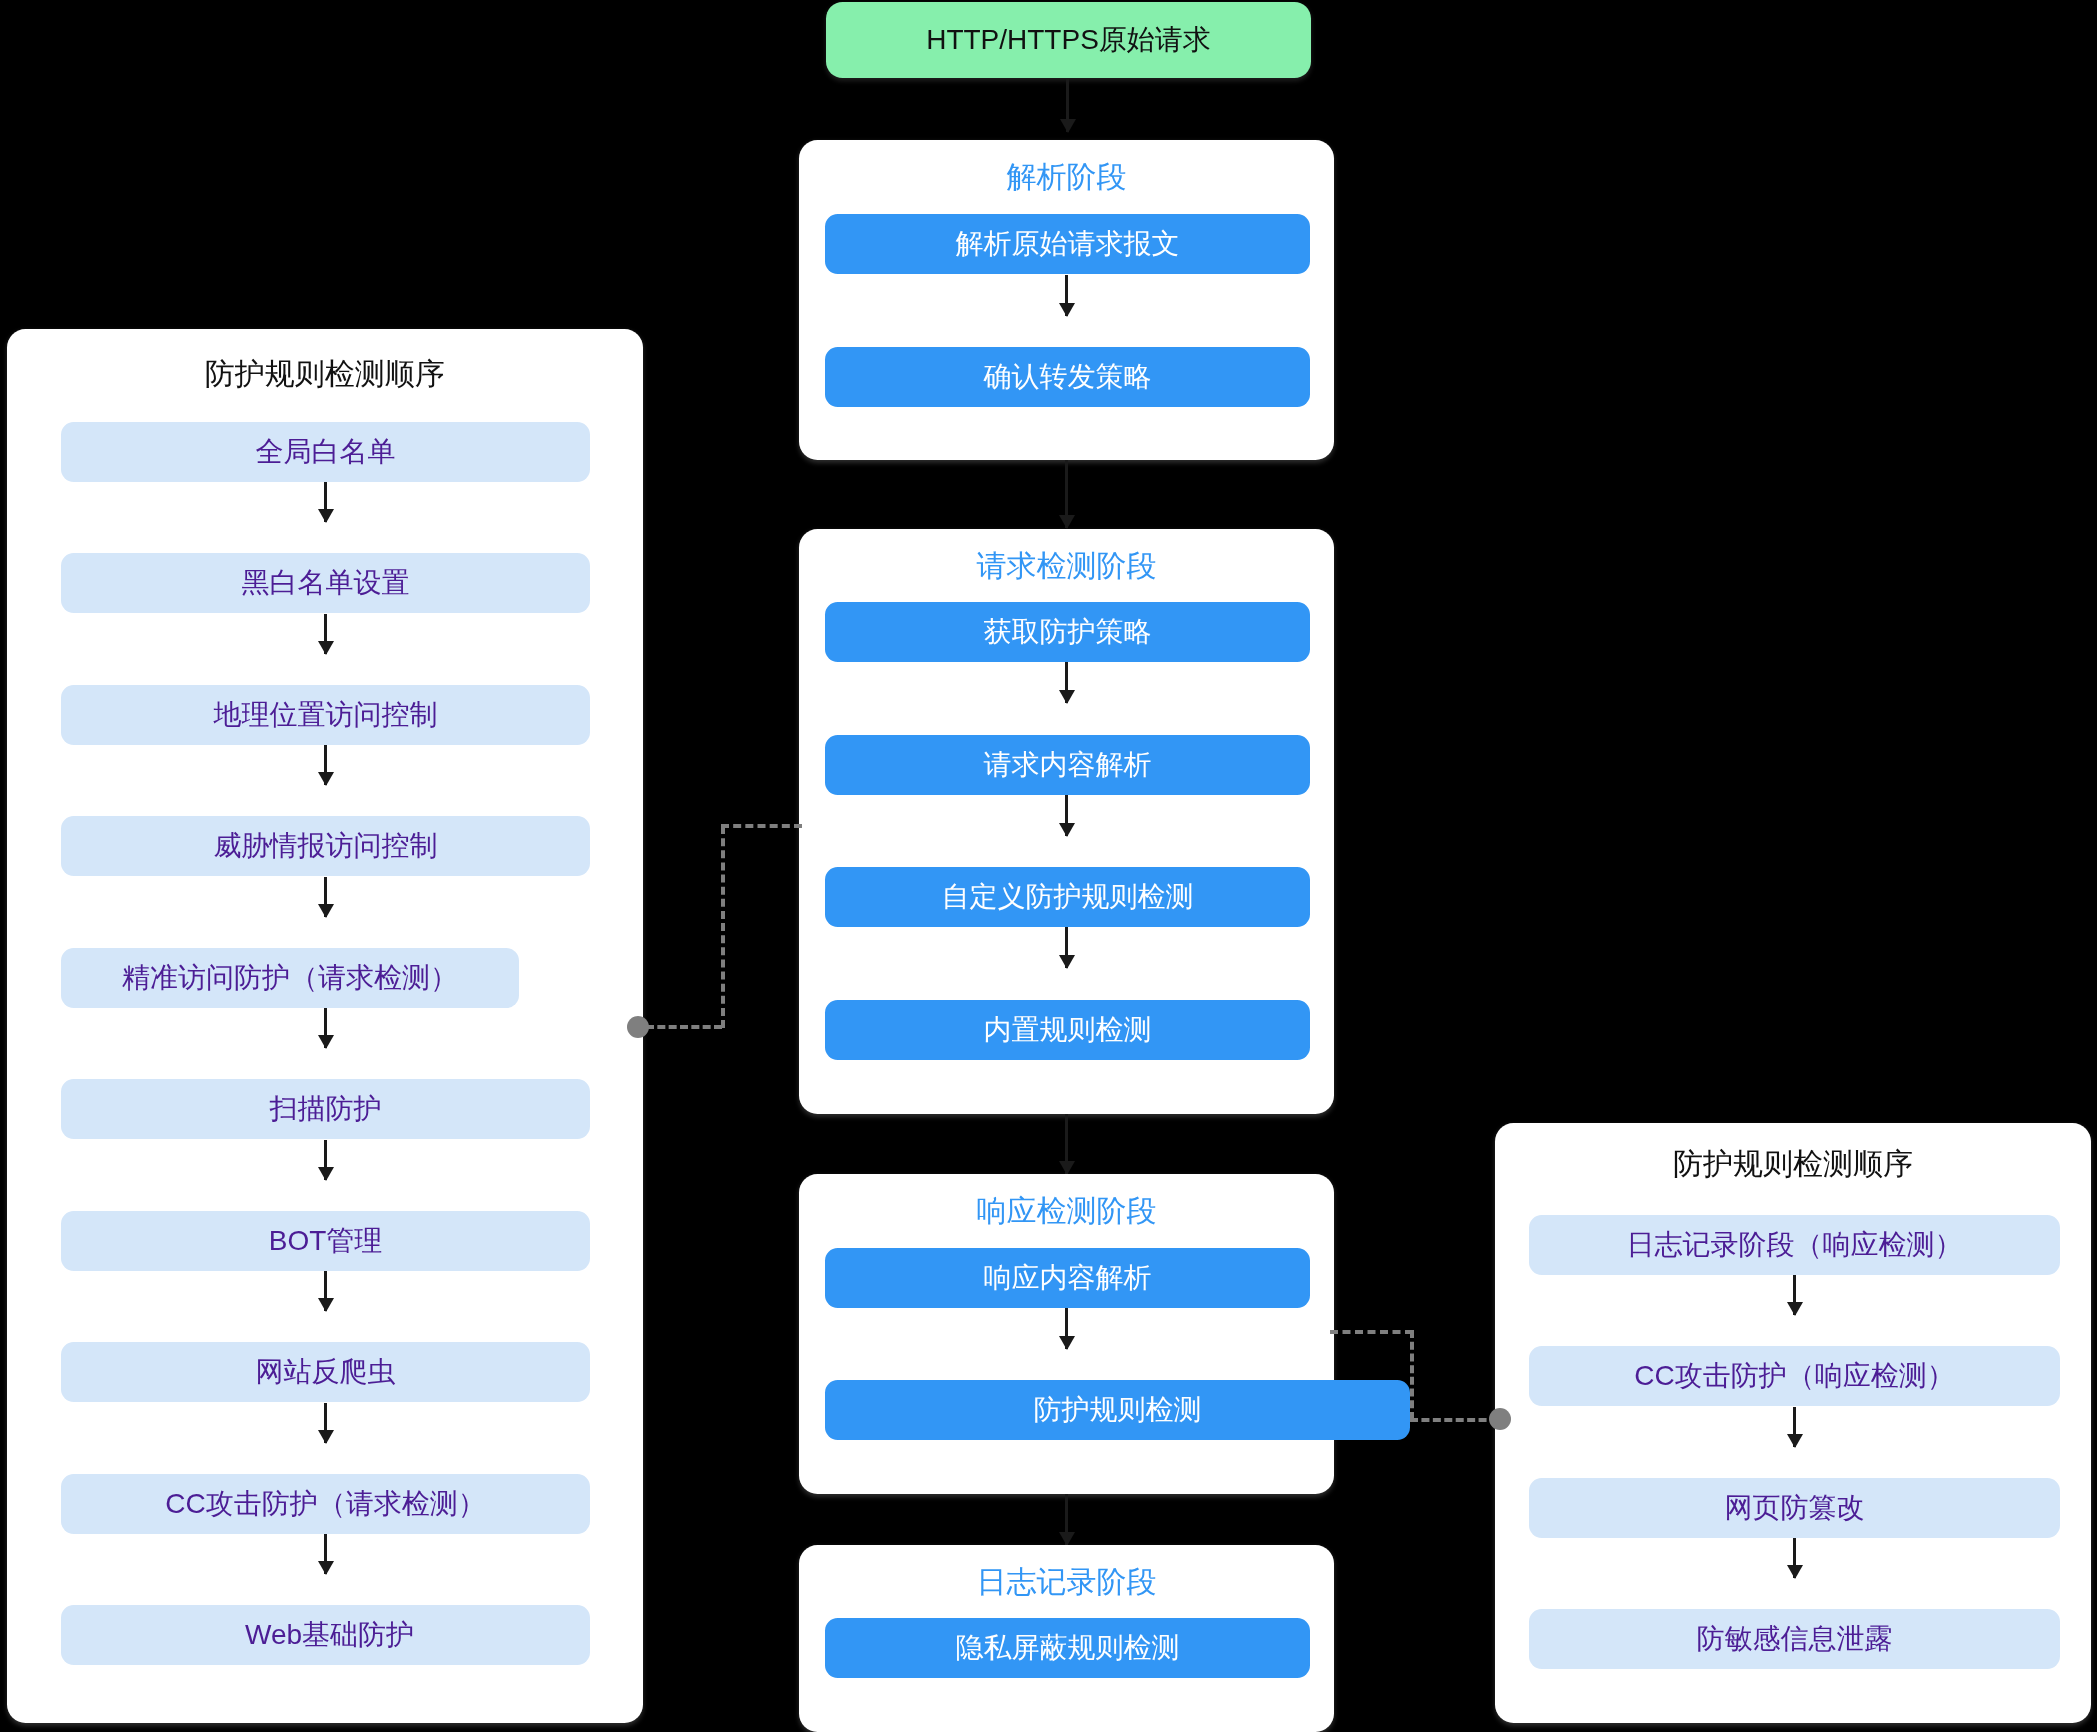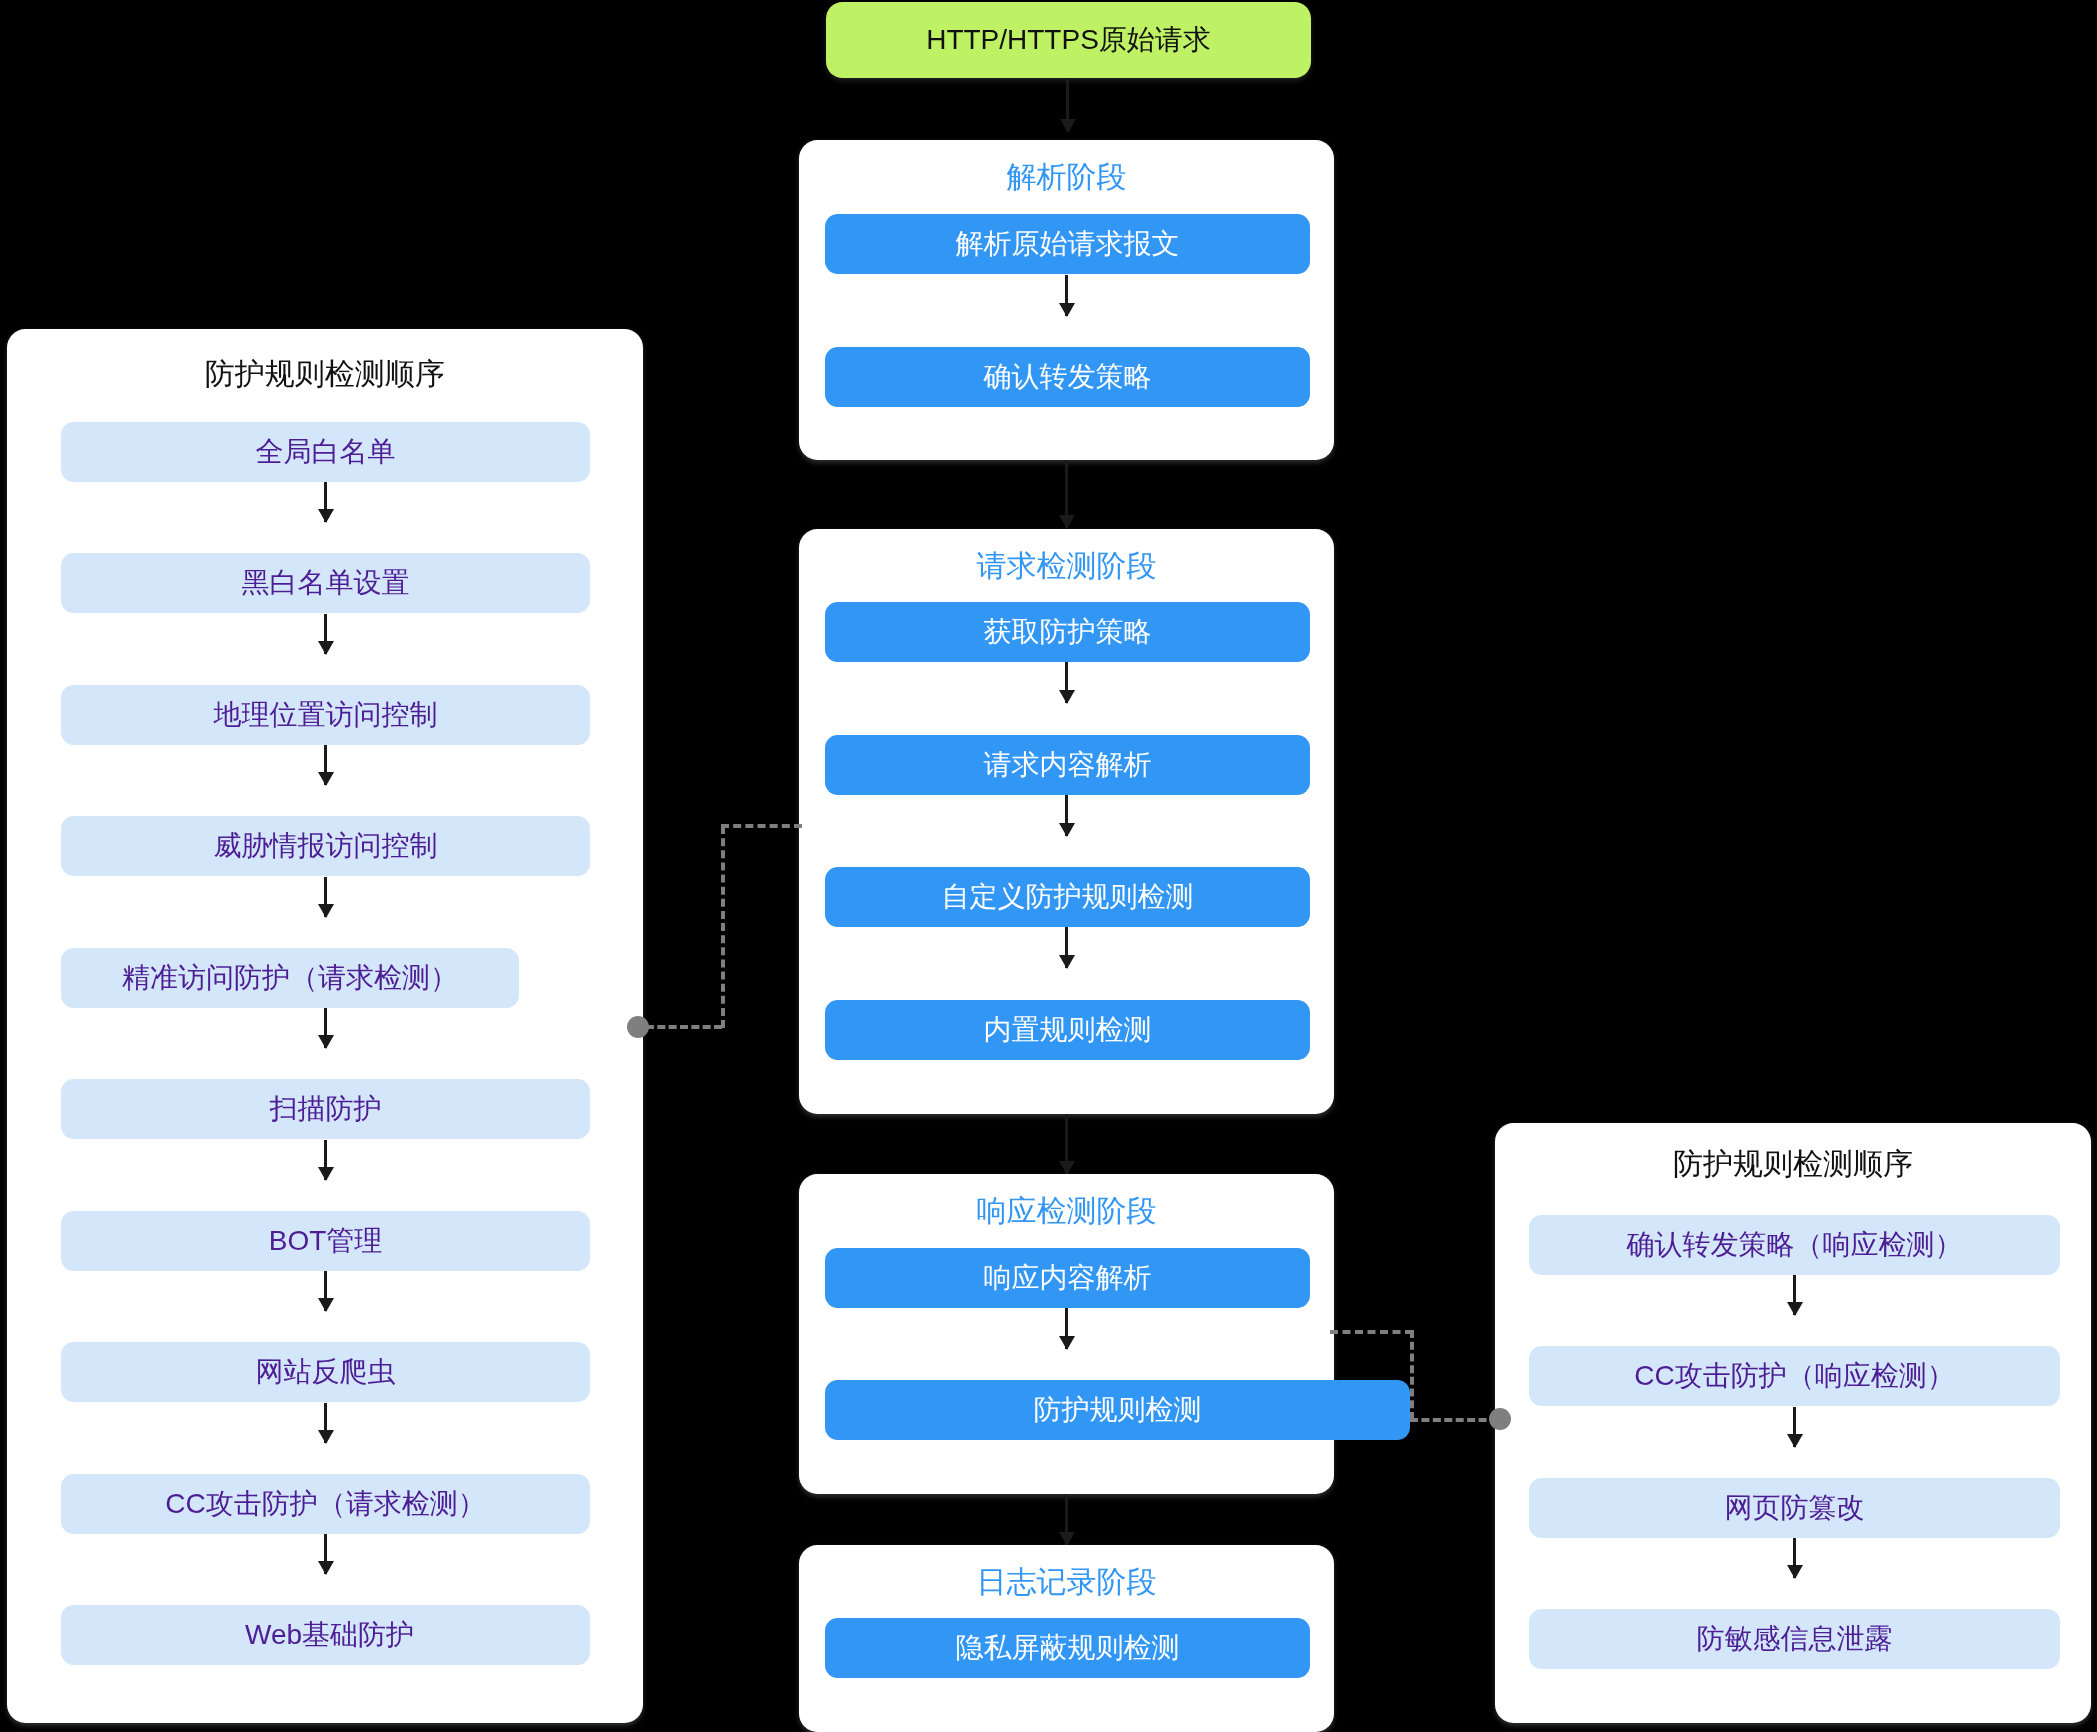--- a/index.html
+++ b/index.html
@@ -25,21 +25,21 @@
 
   
   .box{
     position:absolute;border-radius:12.7px;display:flex;
     align-items:center;justify-content:center;
     font-size:28px;font-weight:400;line-height:1;
     box-sizing:border-box;white-space:nowrap;
   }
   .box-light{background:#d4e6f9;color:#4c1d95;}
   .box-blue{background:#3296f5;color:#ffffff;}
-  .box-gray{background:#bef264;color:#111111;border-radius:16.6px;
+  .box-gray{background:#86efac;color:#111111;border-radius:16.6px;
             box-shadow:0 2.4px 4.9px rgba(255,255,255,0.12);}
 
   
   .arrow{position:absolute;width:3.4px;background:#1a1a1a;}
   .arrow::after{
     content:"";position:absolute;left:50%;bottom:-1px;
     transform:translateX(-50%);
     width:0;height:0;
     border-left:8.3px solid transparent;
     border-right:8.3px solid transparent;
@@ -163,21 +163,21 @@
   </div>
   <div class="box box-blue" style="left:825px;top:1618px;width:485px;height:60px;">
     <span>隐私屏蔽规则检测</span>
   </div>
 
   <div class="panel" style="left:1495px;top:1123px;width:596px;height:600px;">
     <div class="panel-title title-dark" style="top:26px;">防护规则检测顺序</div>
   </div>
 
   <div class="box box-light" style="left:1529px;top:1215px;width:531px;height:60px;">
-    <span>确认转发策略（响应检测）</span>
+    <span>日志记录阶段（响应检测）</span>
   </div>
   <div class="arrow" style="left:1793px;top:1275px;height:40px;"></div>
 
   <div class="box box-light" style="left:1529px;top:1346px;width:531px;height:60px;">
     <span>CC攻击防护（响应检测）</span>
   </div>
   <div class="arrow" style="left:1793px;top:1407px;height:40px;"></div>
 
   <div class="box box-light" style="left:1529px;top:1478px;width:531px;height:60px;">
     <span>网页防篡改</span>

